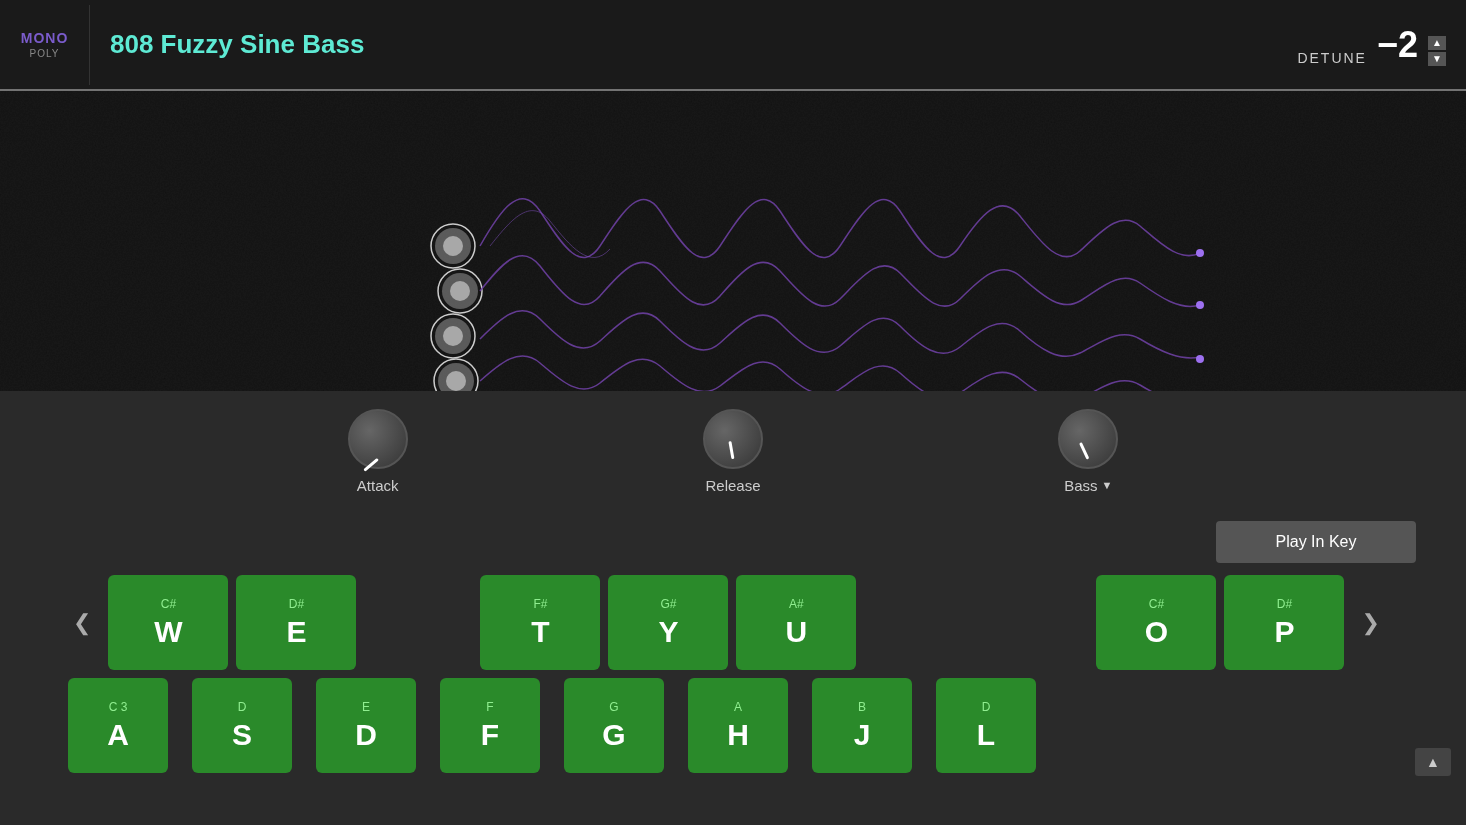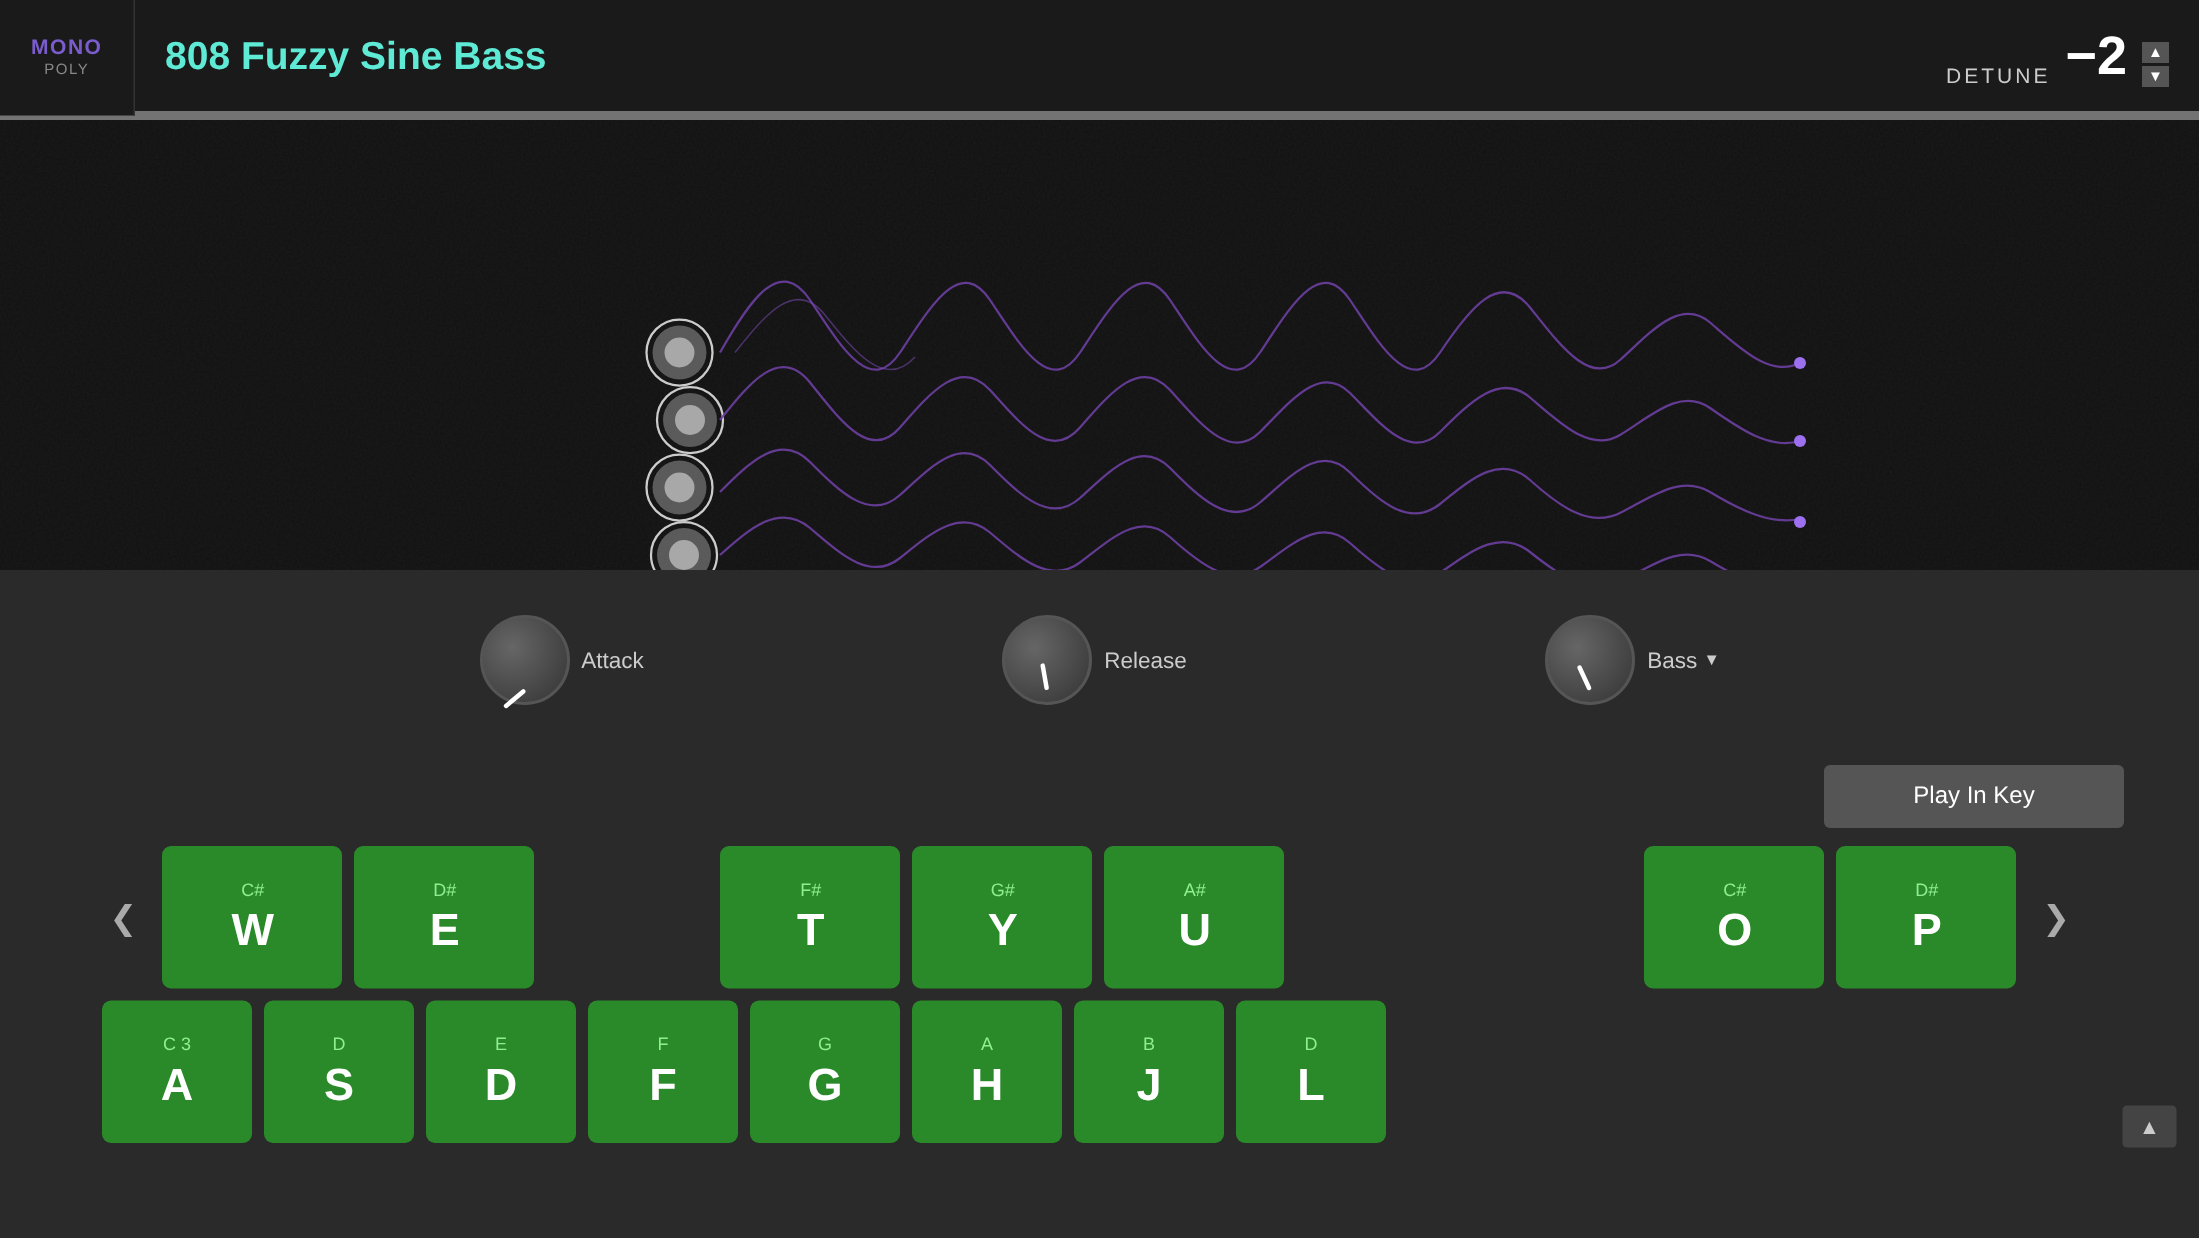--- a/index.html
+++ b/index.html
@@ -9,23 +9,23 @@
       background: #2a2a2a;
       font-family: Arial, sans-serif;
       overflow: hidden;
       color: #fff;
     }
 
     
     #header {
       display: flex;
       align-items: center;
-      height: 80px;
+      height: 91px;
       background: #1a1a1a;
-      border-bottom: 6px solid #737373;
+      border-bottom: 2px solid #737373;
     }
     #mono-poly {
       display: flex;
       flex-direction: column;
       align-items: center;
       justify-content: center;
       width: 90px;
       height: 80px;
       background: #1a1a1a;
       border-right: 1px solid #333;
@@ -102,21 +102,21 @@
     #controls-area {
       display: flex;
       align-items: center;
       justify-content: space-around;
       height: 120px;
       background: #2a2a2a;
       padding: 0 200px;
     }
     .knob-container {
       display: flex;
-      flex-direction: row;
+      flex-direction: column;
       align-items: center;
       gap: 8px;
     }
     .knob {
       width: 60px;
       height: 60px;
       border-radius: 50%;
       position: relative;
       cursor: pointer;
     }
@@ -379,21 +379,21 @@
         <span class="key-letter">O</span>
       </div>
 
       <div class="key key-wide">
         <span class="key-note-small">D#</span>
         <span class="key-letter">P</span>
       </div>
       <div class="nav-arrow" style="margin-left: 4px;">❯</div>
     </div>
 
-    <div class="key-row" style="padding-left: 50px; gap: 8px;">
+    <div class="key-row" style="padding-left: 50px; gap: 24px;">
 
       <div class="key key-natural">
         <span class="key-note-small">C 3</span>
         <span class="key-letter">A</span>
       </div>
 
       <div class="key key-natural">
         <span class="key-note-small">D</span>
         <span class="key-letter">S</span>
       </div>

